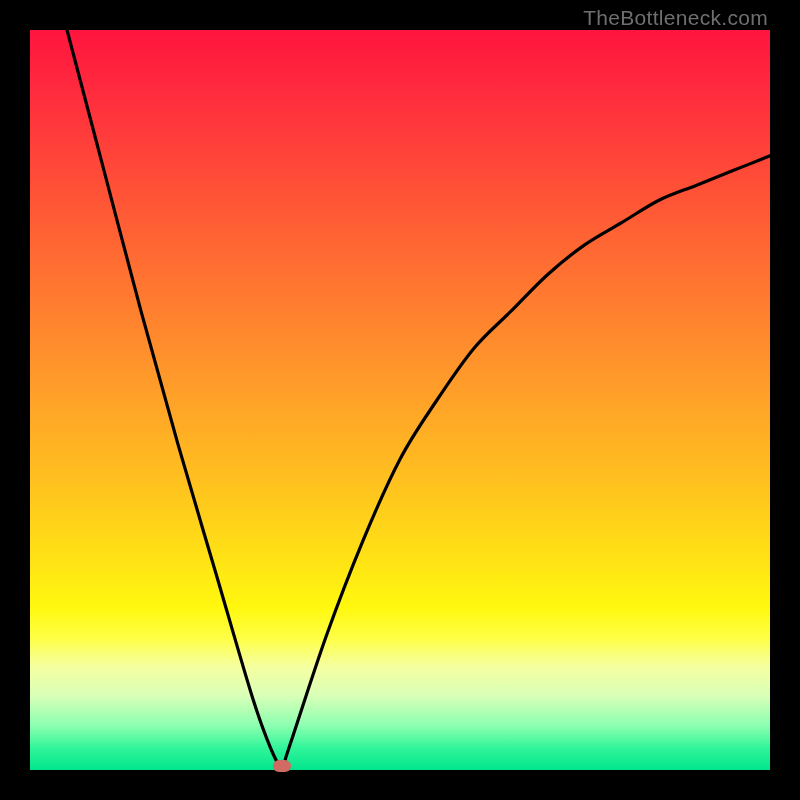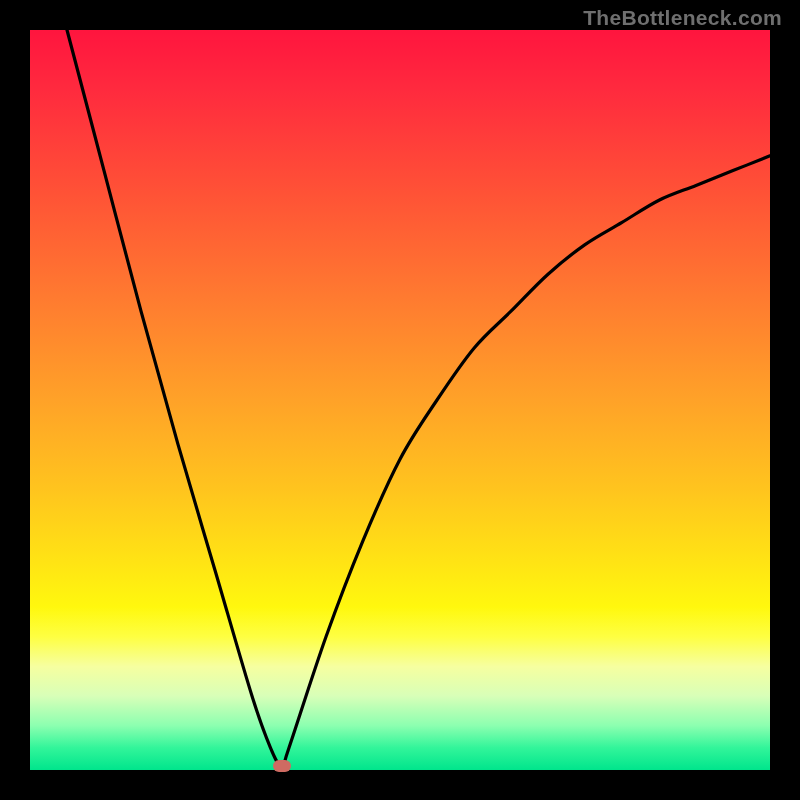--- a/index.html
+++ b/index.html
@@ -39,25 +39,25 @@
       #f6ffa0 86%,
       #d8ffb8 90%,
       #8cffb0 94%,
       #32f59a 97%,
       #00e58c 100%
     );
   }
   .watermark {
     position: absolute;
     top: 6px;
-    right: 18px;
+    right: 32px;
     color: #6f6f6f;
     font-size: 21px;
     letter-spacing: 0.3px;
-    font-weight: 700;
+    font-weight: 400;
     user-select: none;
   }
   svg.curve {
     position: absolute;
     left: 0;
     top: 0;
     width: 740px;
     height: 740px;
     overflow: visible;
   }

